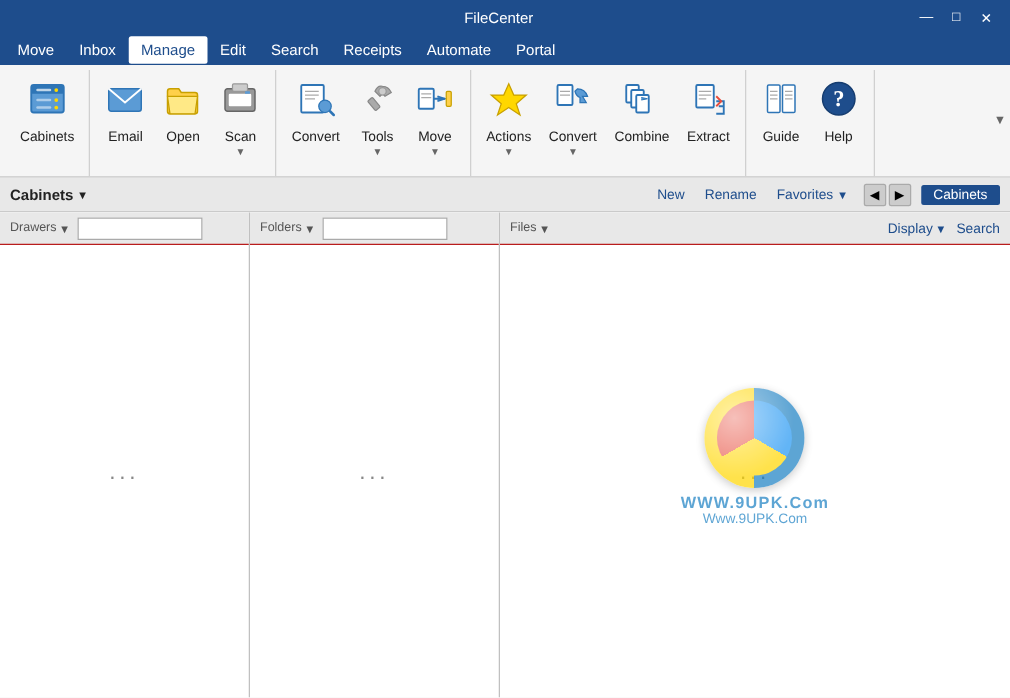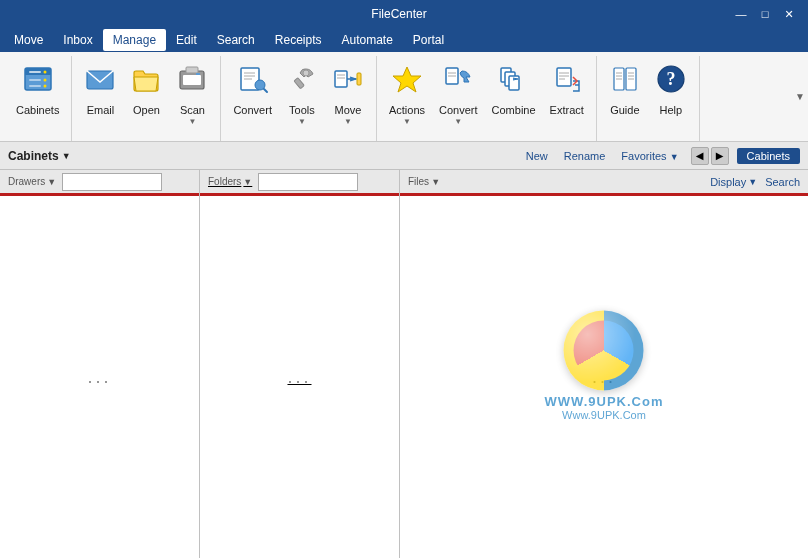--- a/index.html
+++ b/index.html
@@ -150,21 +150,21 @@
 
     
     .panel {
       border-right: 1px solid #c0c0c0;
       display: flex;
       flex-direction: column;
       background: white;
     }
     .panel-header {
       background: #e8e8e8;
-      border-bottom: 3px solid #b91c1c;
+      border-bottom: 1px solid #b91c1c;
       height: 26px;
       display: flex;
       align-items: center;
       padding: 0 8px;
       gap: 6px;
       font-size: 12px;
       font-weight: bold;
     }
     .panel-header-btn {
       background: none;
@@ -187,21 +187,21 @@
       flex: 1;
       overflow: auto;
       display: flex;
       align-items: center;
       justify-content: center;
     }
     .panel-dots { color: #888; font-size: 18px; letter-spacing: 3px; }
 
     
     .panel-drawers { width: 200px; }
-    .panel-folders { width: 200px; text-decoration: underline; }
+    .panel-folders { width: 200px; }
     .panel-files { flex: 1; }
 
     
     .files-header-right {
       margin-left: auto;
       display: flex;
       align-items: center;
       gap: 8px;
     }
     .display-btn {

